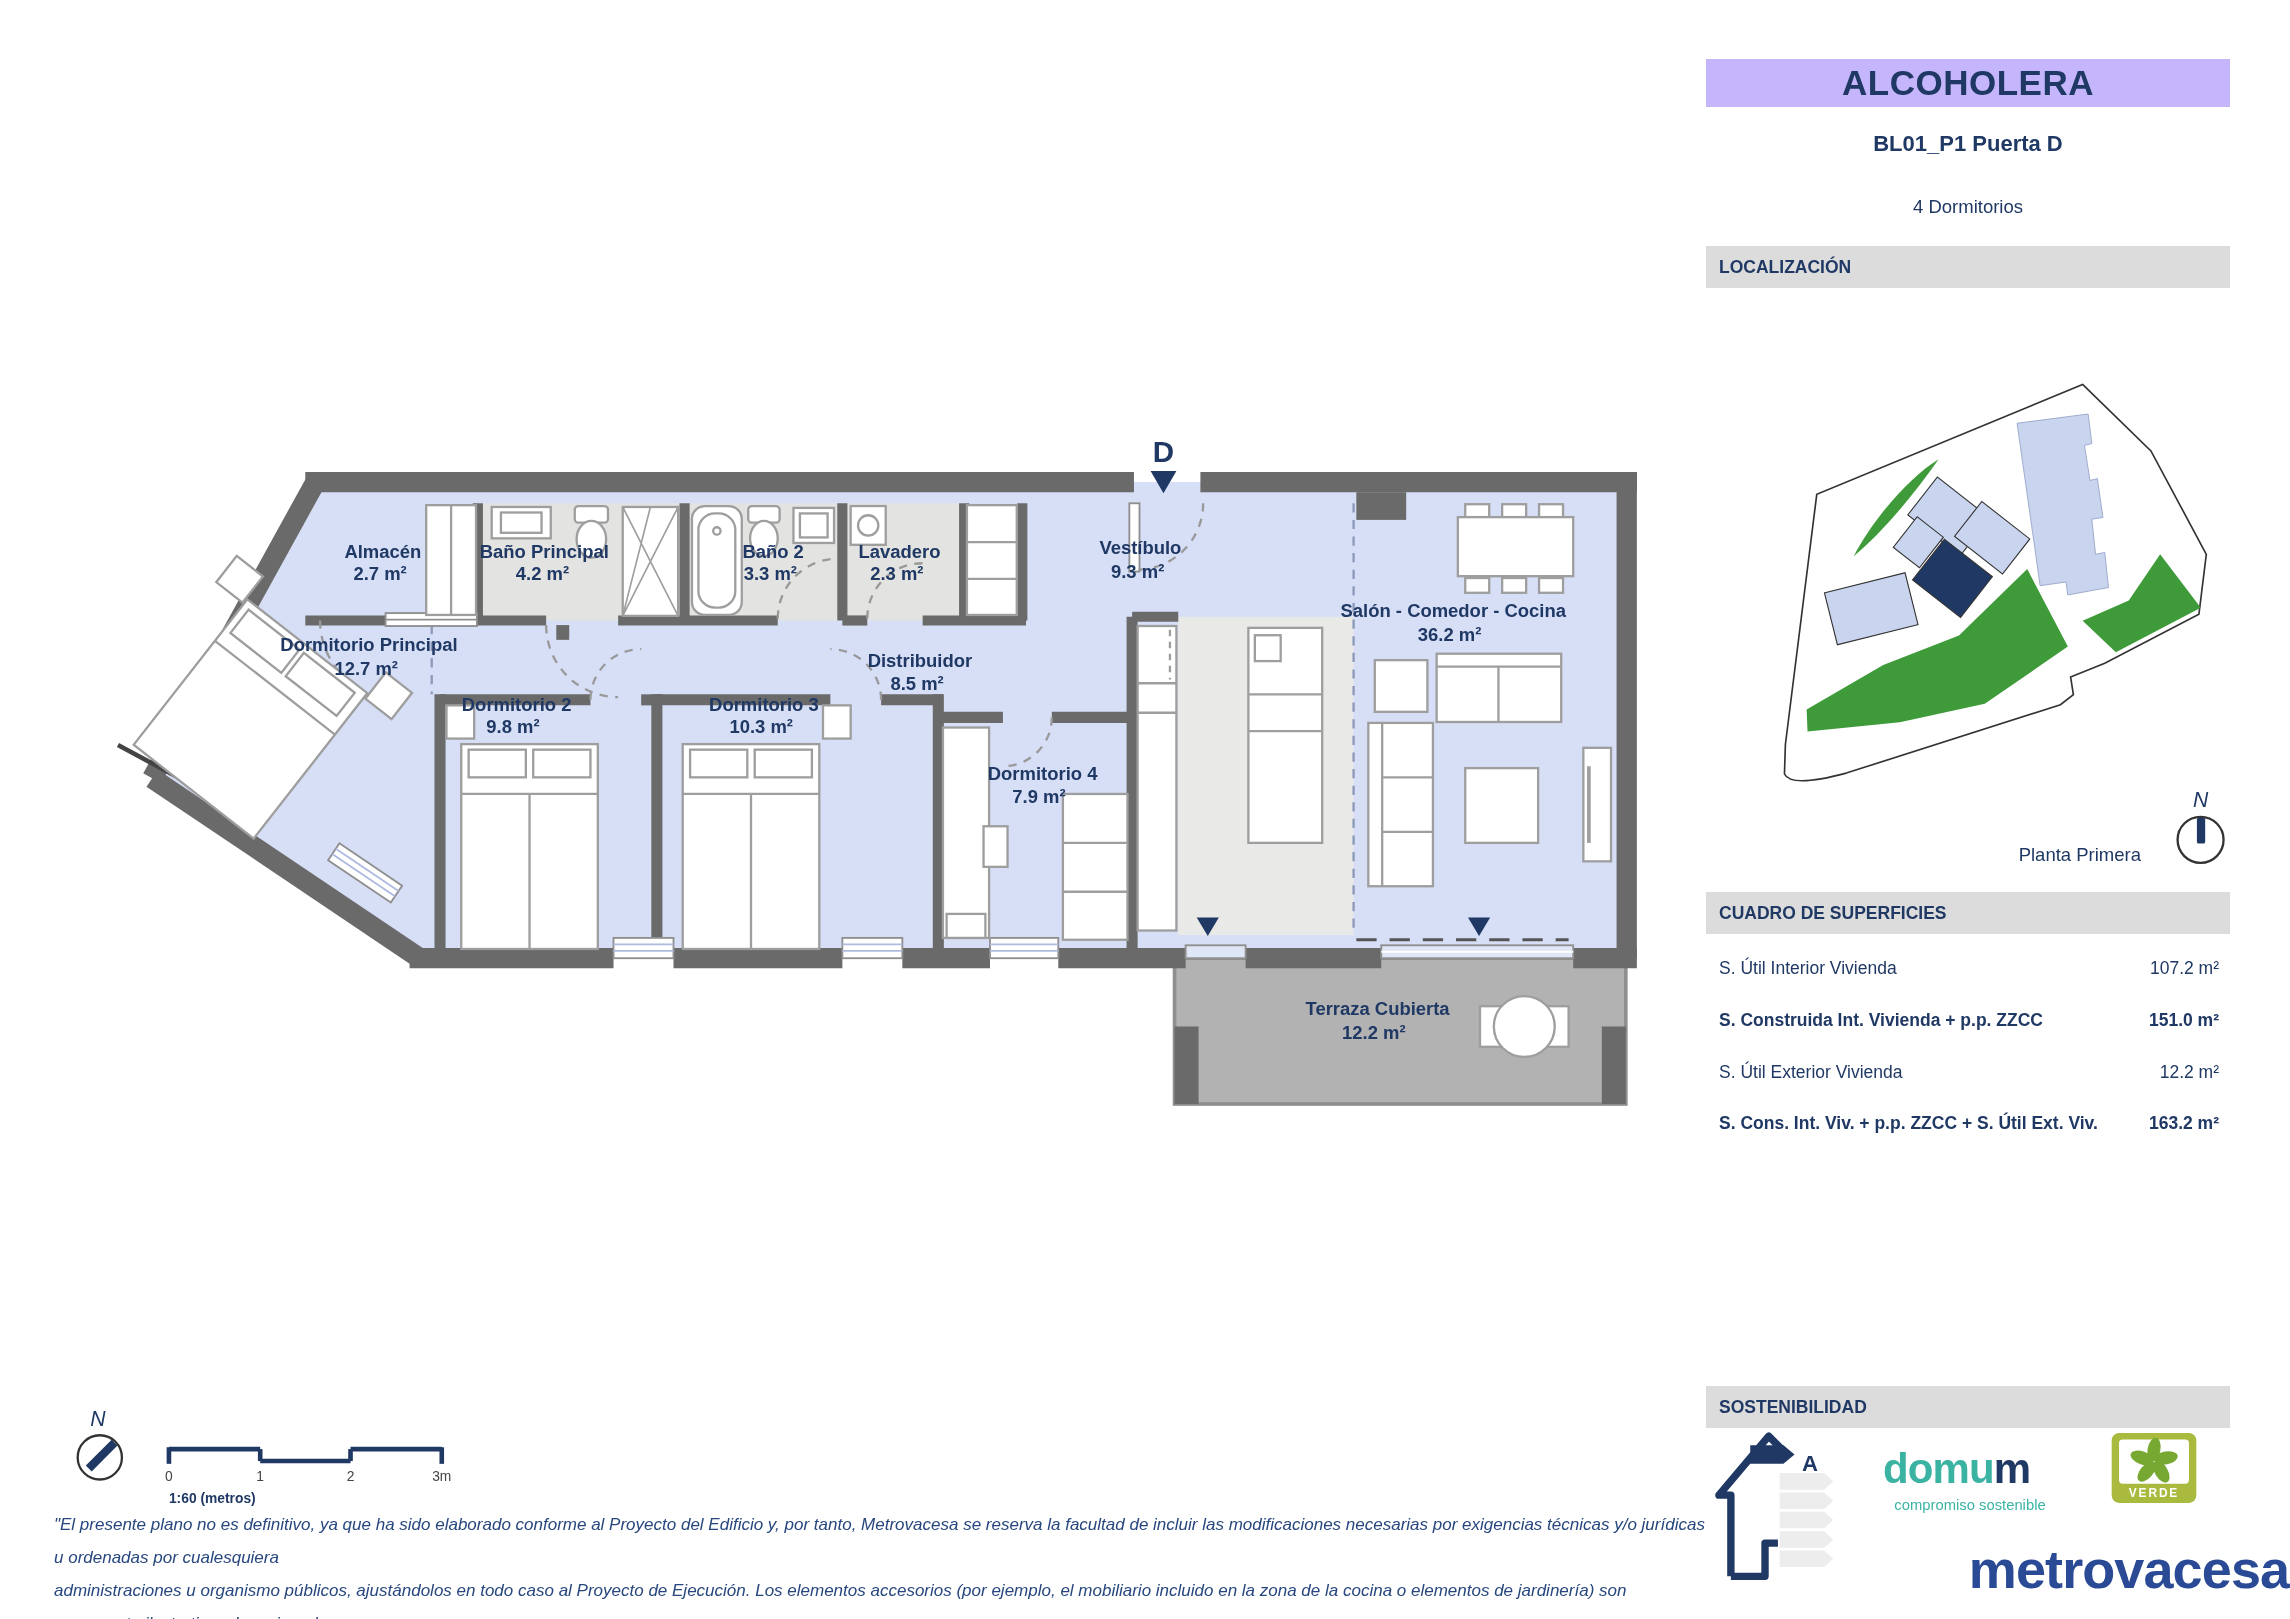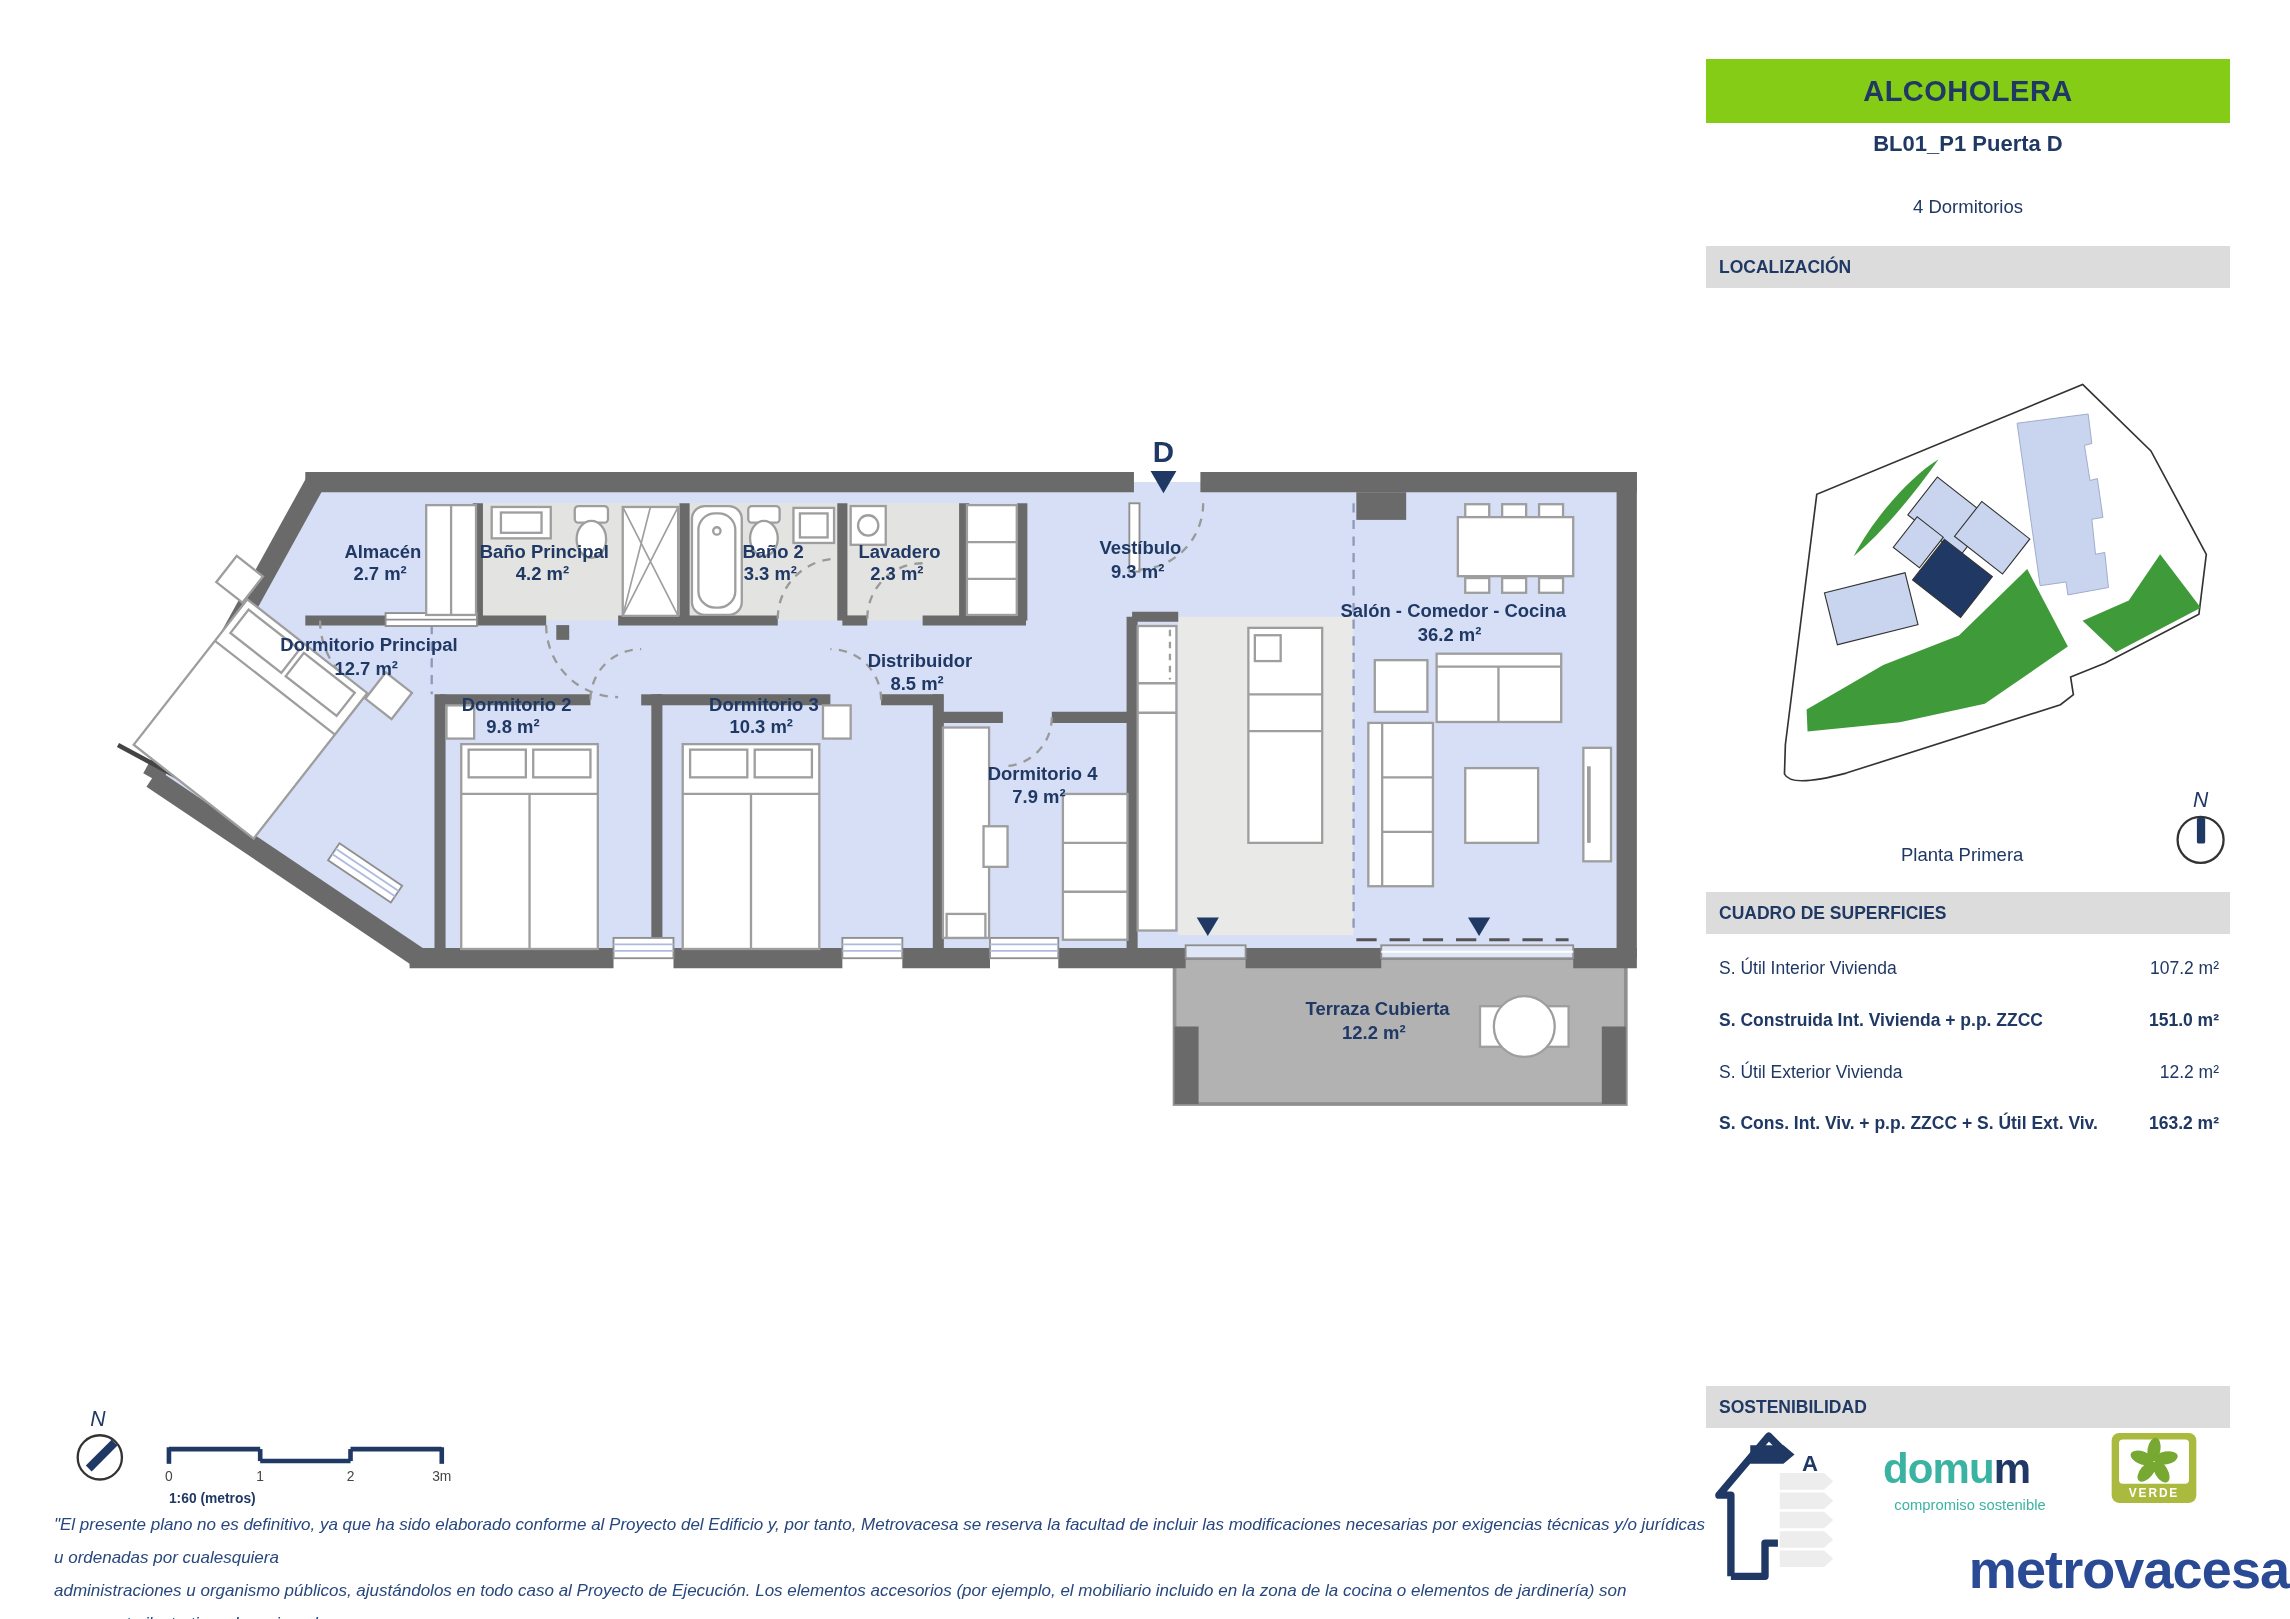--- a/index.html
+++ b/index.html
@@ -1,27 +1,27 @@
 <!DOCTYPE html>
 <html style="font-size:14.8px"><head>
 <meta charset="utf-8">
 <style>
   html,body{margin:0;padding:0;background:#fff;}
   #page{position:relative;width:2291px;height:1620px;background:#ffffff;overflow:hidden;
         font-family:"Liberation Sans",sans-serif;color:#1f3864;}
   .abs{position:absolute;}
   
-  .title-bar{left:1706px;top:59px;width:524px;height:64px;background:#84cc16;
+  .title-bar{left:1706px;top:59px;width:524px;height:48px;background:#c4b5fd;
              display:flex;align-items:center;justify-content:center;
-             font-size:29px;font-weight:bold;letter-spacing:0.5px;}
+             font-size:35px;font-weight:bold;letter-spacing:0.5px;}
   .unit-line{left:1706px;top:131px;width:524px;text-align:center;font-size:22px;font-weight:600;}
   .bed-line{left:1706px;top:196px;width:524px;text-align:center;font-size:18.5px;}
   .section-bar{left:1706px;width:524px;height:42px;background:#dcdcdc;
                display:flex;align-items:center;font-size:17.5px;font-weight:bold;padding-left:13px;box-sizing:border-box;}
-  .floor-label{left:1901px;top:844px;width:240px;text-align:left;font-size:18.5px;}
+  .floor-label{left:1901px;top:844px;width:240px;text-align:right;font-size:18.5px;}
   
   .srow{left:1706px;width:524px;height:28px;display:flex;justify-content:space-between;
         font-size:17.5px;align-items:center;}
   .srow .lab{padding-left:13px;}
   .srow .val{padding-right:11px;}
   .srow.bold{font-weight:bold;}
   
   .domum{left:1883px;top:1445px;width:175px;text-align:left;font-size:42px;font-weight:600;
          letter-spacing:-0.9px;color:#3ab3a3;}
   .domum .m2{color:#1f3864;}

